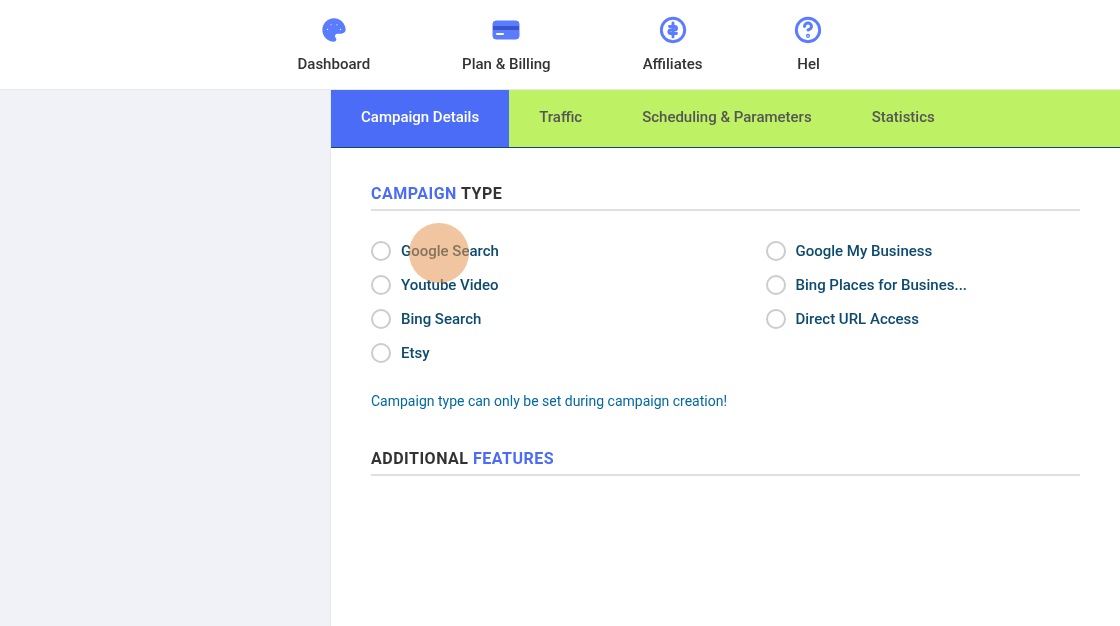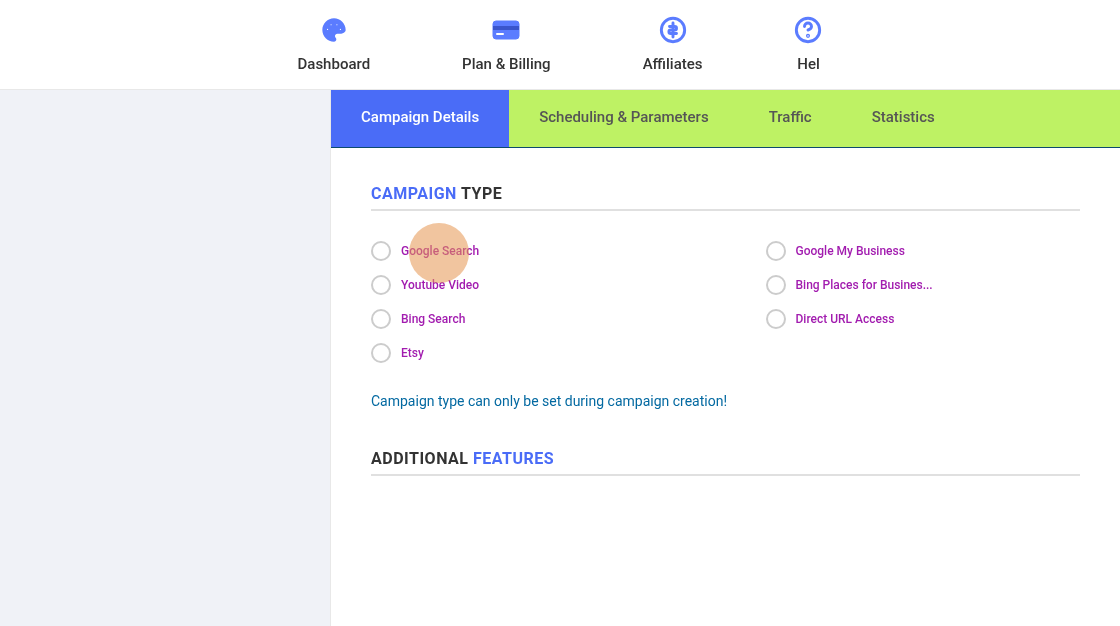--- a/index.html
+++ b/index.html
@@ -135,22 +135,22 @@
     }
     .radio-circle {
       width: 20px;
       height: 20px;
       border-radius: 50%;
       border: 2px solid #ccc;
       background: #fff;
       flex-shrink: 0;
     }
     .radio-label {
-      font-size: 12px;
-      color: #a21caf;
+      font-size: 15px;
+      color: #0c4a6e;
       font-weight: 500;
     }
 
     
     .cursor-indicator {
       position: absolute;
       top: -18px;
       left: 38px;
       width: 60px;
       height: 60px;
@@ -238,24 +238,24 @@
 
   <div class="sidebar"></div>
 
   <div class="content-area">
 
     <div class="tabs">
       <div class="tab active">
         <span>Campaign Details</span>
       </div>
       <div class="tab">
+        <span>Traffic</span>
+      </div>
+      <div class="tab">
         <span>Scheduling &amp; Parameters</span>
-      </div>
-      <div class="tab">
-        <span>Traffic</span>
       </div>
       <div class="tab">
         <span>Statistics</span>
       </div>
     </div>
 
     <div class="content-body">
 
       <div class="section-title">
         <span class="highlight">CAMPAIGN</span>

